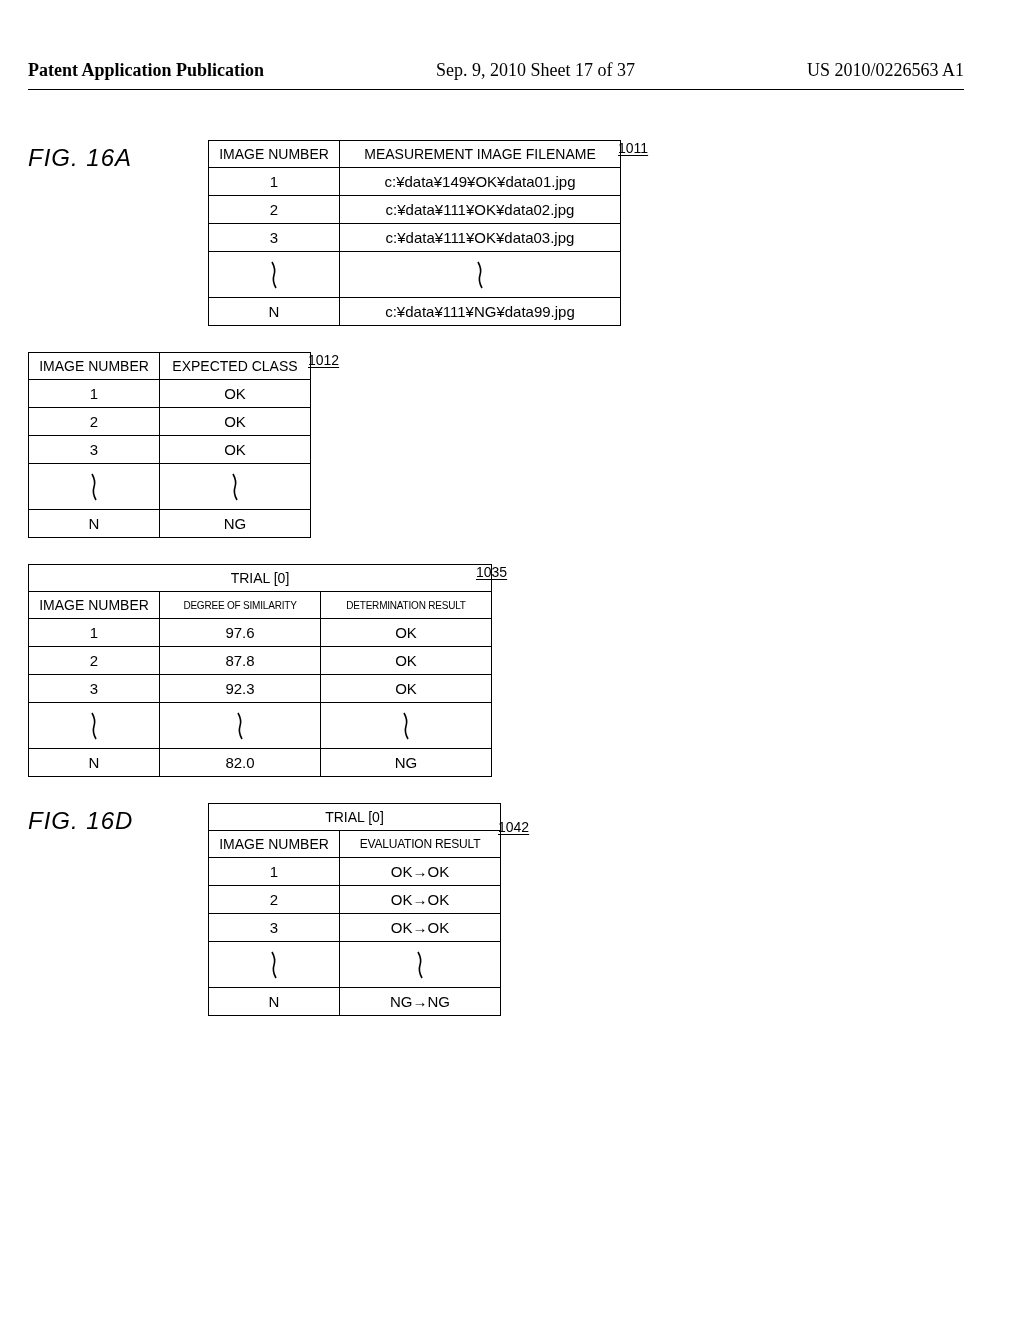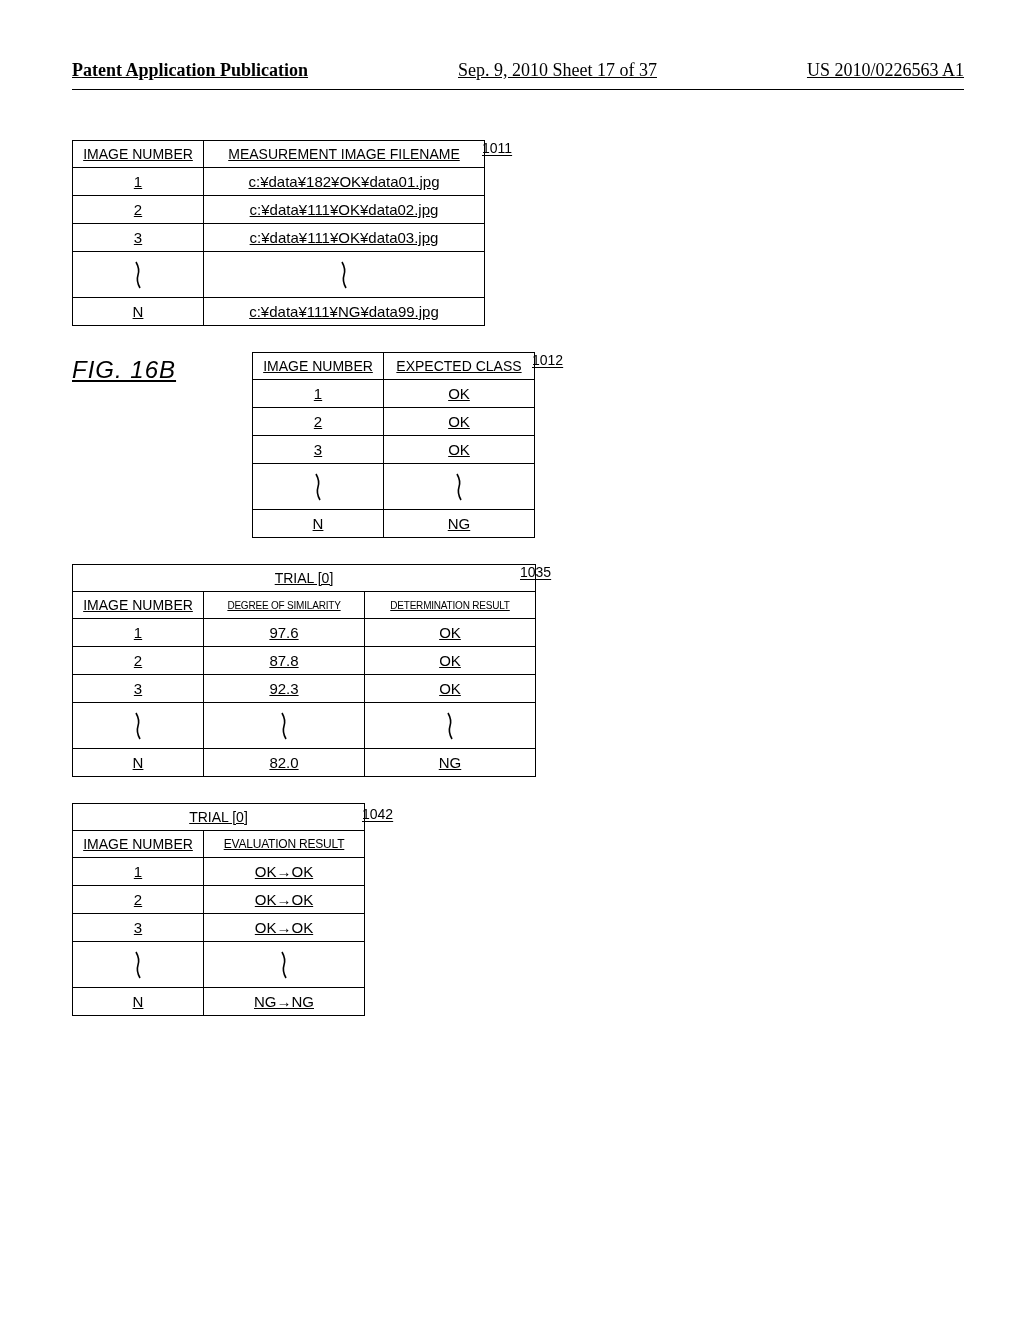--- a/index.html
+++ b/index.html
@@ -3,24 +3,23 @@
 <meta charset="utf-8">
 <style>
   body {
     font-family: "Times New Roman", Times, serif;
     background: #fff;
     color: #000;
     margin: 0;
     width: 1024px;
   }
   .page {
-    padding: 60px 60px 40px 72px;
+    padding: 60px 60px 40px 28px;
     box-sizing: border-box;
     width: 100%;
-    text-decoration: underline;
   }
   .header {
     display: flex;
     justify-content: space-between;
     font-size: 18px;
     font-family: "Times New Roman", Times, serif;
     margin-bottom: 8px;
   }
   .header .left { font-weight: bold; }
   .header .mid { }
@@ -100,31 +99,32 @@
 <div class="page">
 
   <div class="header">
     <span class="left">Patent Application Publication</span>
     <span class="mid">Sep. 9, 2010  Sheet 17 of 37</span>
     <span class="right">US 2010/0226563 A1</span>
   </div>
   <hr class="hr">
 
   <div class="fig-row">
+    <div class="fig-label">FIG. 16A</div>
     <div class="table-wrap">
       <span class="ref" style="left:410px; top:0px;">1011</span>
       <table class="data">
         <tbody>
             <tr>
           <th class="colA-1">IMAGE NUMBER</th>
           <th class="colA-2">MEASUREMENT IMAGE FILENAME</th>
         </tr>
         <tr>
           <td>1</td>
-          <td>c:¥data¥182¥OK¥data01.jpg</td>
+          <td>c:¥data¥149¥OK¥data01.jpg</td>
         </tr>
         <tr>
           <td>2</td>
           <td>c:¥data¥111¥OK¥data02.jpg</td>
         </tr>
         <tr>
           <td>3</td>
           <td>c:¥data¥111¥OK¥data03.jpg</td>
         </tr>
         <tr class="tall">
@@ -142,21 +142,20 @@
         <tr>
           <td>N</td>
           <td>c:¥data¥111¥NG¥data99.jpg</td>
         </tr>
       </tbody>
         </table>
     </div>
   </div>
 
   <div class="fig-row">
-    <div class="fig-label">FIG. 16B</div>
     <div class="table-wrap">
       <span class="ref" style="left:280px; top:0px;">1012</span>
       <table class="data">
         <tbody>
             <tr>
           <th class="colB-1">IMAGE NUMBER</th>
           <th class="colB-2">EXPECTED CLASS</th>
         </tr>
         <tr>
           <td>1</td>
@@ -234,22 +233,23 @@
           <td>N</td>
           <td>82.0</td>
           <td>NG</td>
         </tr>
       </tbody>
         </table>
     </div>
   </div>
 
   <div class="fig-row">
-    <div class="table-wrap">
-      <span class="ref" style="left:290px; top:3px;">1042</span>
+    <div class="fig-label">FIG. 16D</div>
+    <div class="table-wrap">
+      <span class="ref" style="left:290px; top:16px;">1042</span>
       <table class="data">
         <tbody>
             <tr>
           <th colspan="2">TRIAL [0]</th>
         </tr>
         <tr>
           <th class="colD-1">IMAGE NUMBER</th>
           <th class="colD-2 small-header" style="font-size:12px!important;">EVALUATION RESULT</th>
         </tr>
         <tr>

